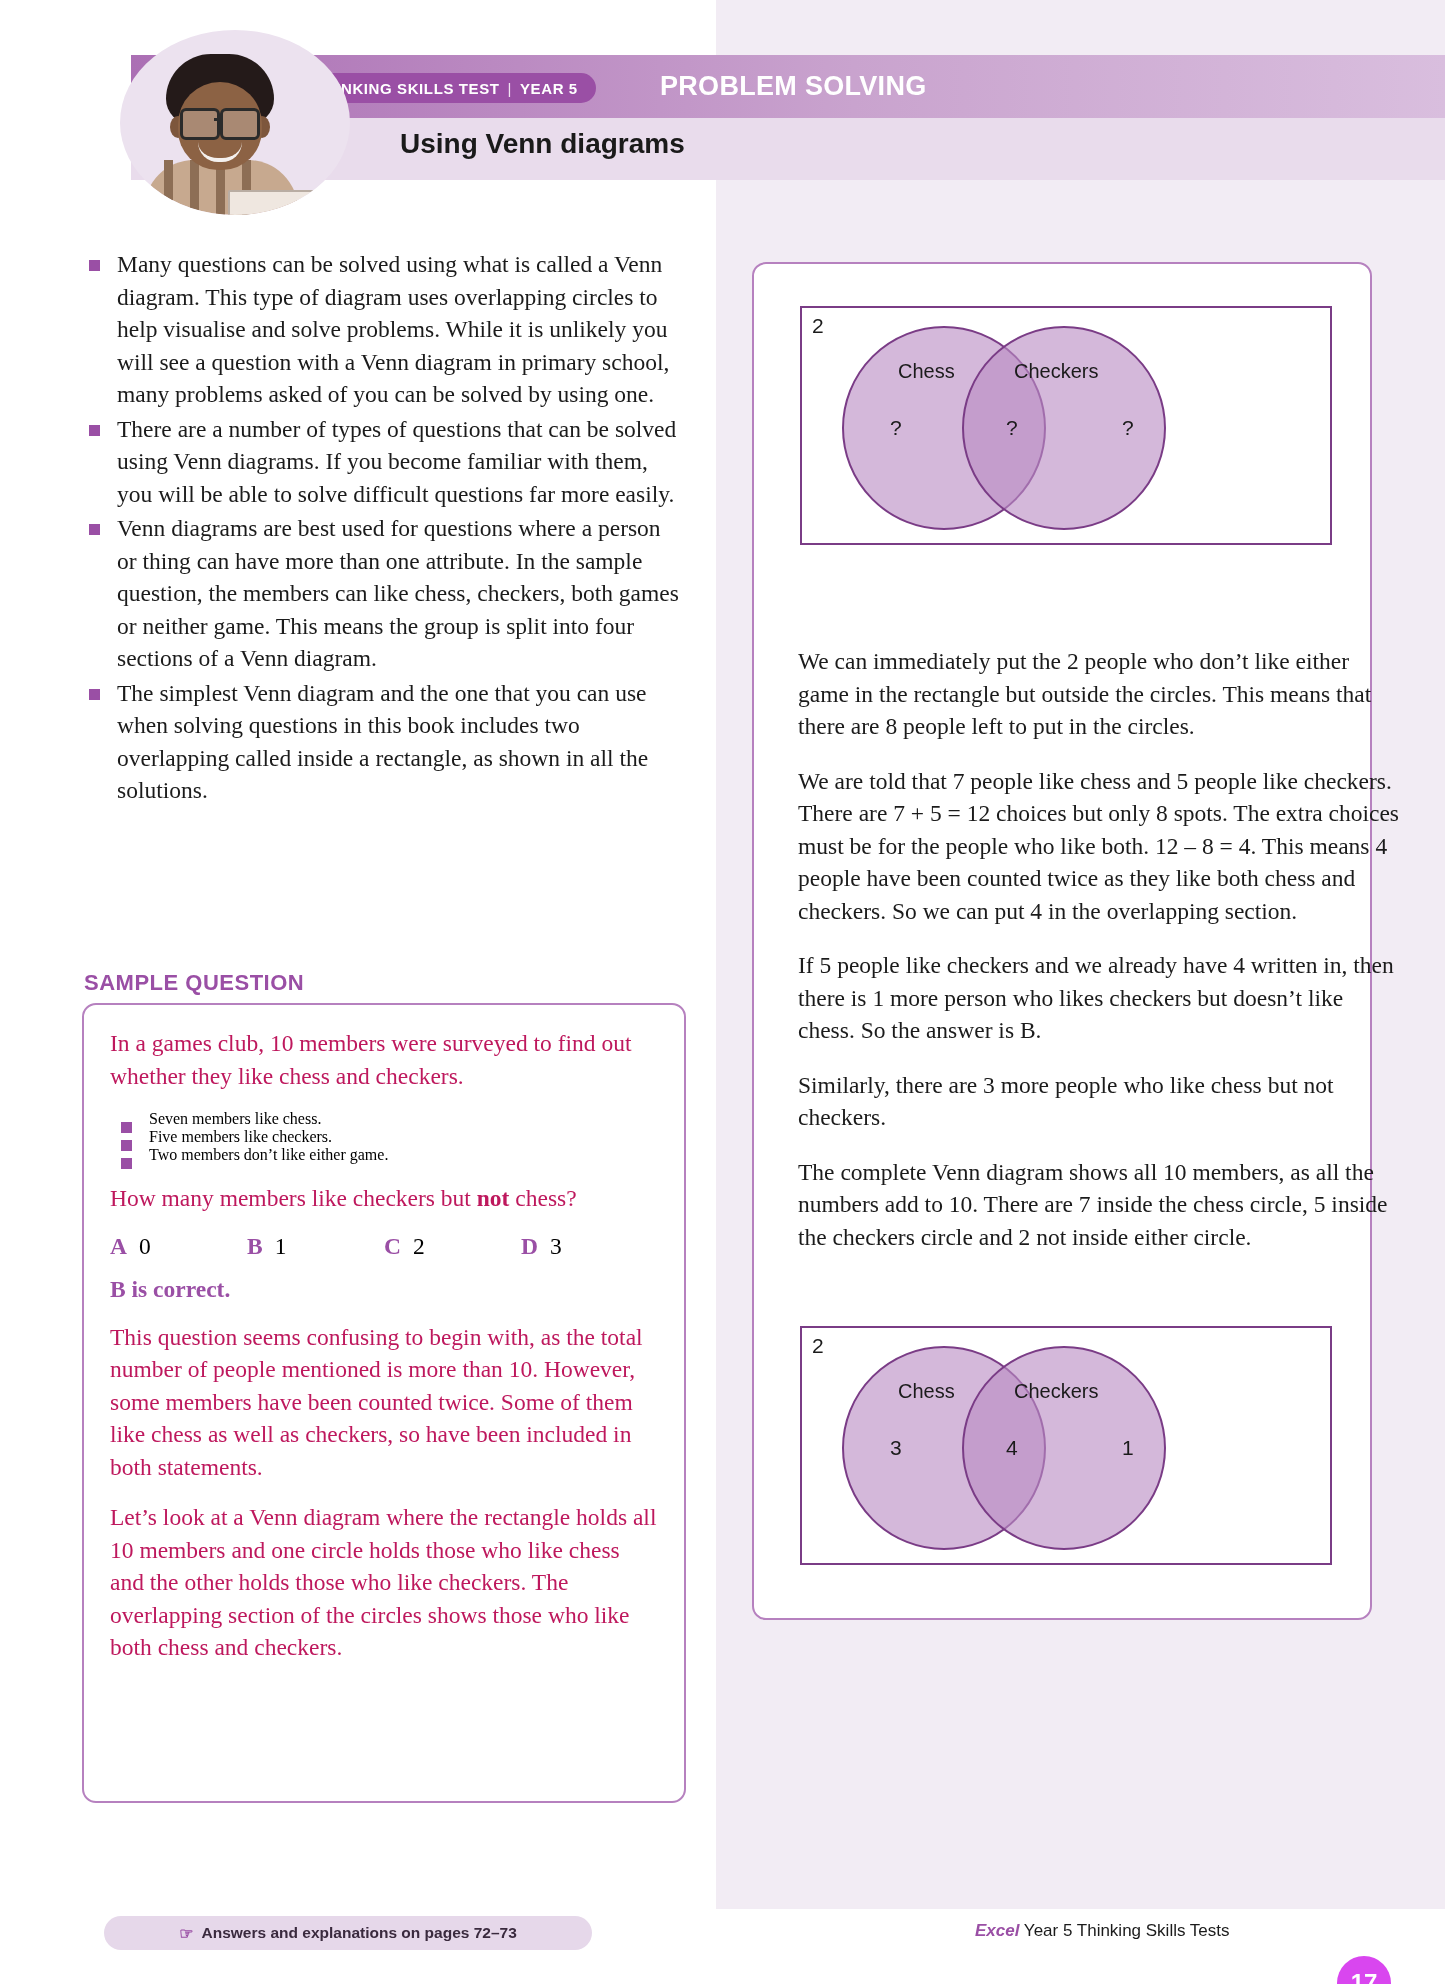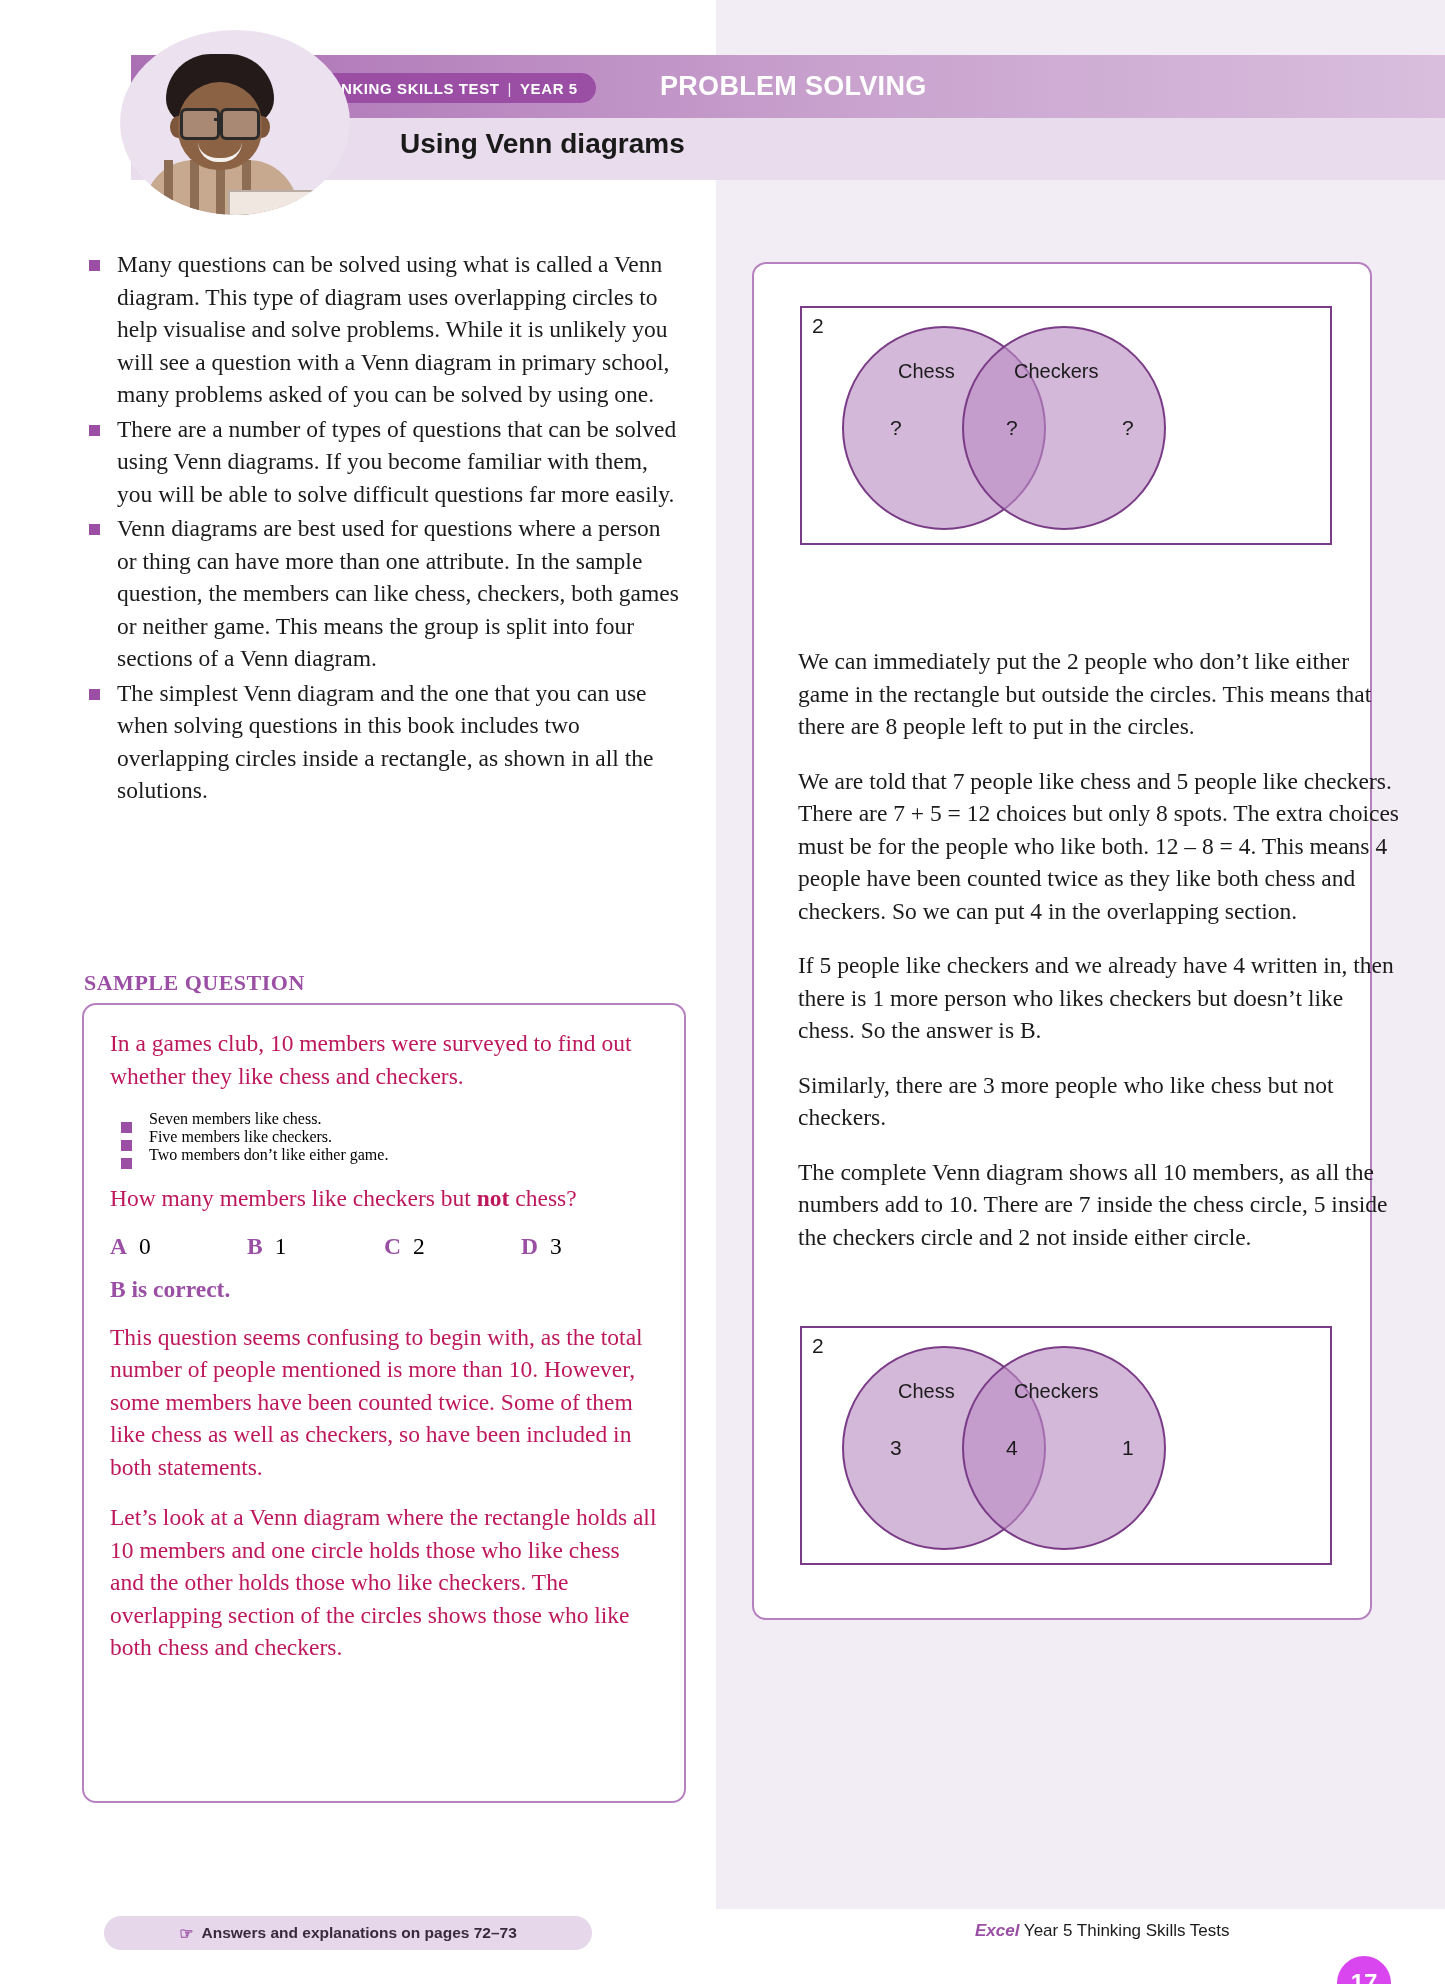--- a/index.html
+++ b/index.html
@@ -95,21 +95,21 @@
   ul.bullets li{
     position:relative;padding-left:33px;margin-bottom:2px;
   }
   ul.bullets li::before{
     content:"";position:absolute;left:5px;top:12px;
     width:11px;height:11px;background:#9a4fa5;
   }
   .section-label{
     position:absolute;left:84px;top:970px;
     color:#9a4fa5;
-    font-family:Liberation Serif, serif;
+    font-family:Liberation Sans, sans-serif;
     font-weight:bold;font-size:22px;letter-spacing:.5px;
   }
   
   .sample-box{
     position:absolute;left:82px;top:1003px;width:604px;height:800px;
     border:2.5px solid #b681bf;border-radius:14px;
     background:#ffffff;
     box-sizing:border-box;
     padding:22px 26px 0 26px;
   }
@@ -224,21 +224,21 @@
       <div class="glass-bridge"></div>
       <div class="boy-smile"></div>
     </div>
   </div>
 
   <div class="col-left">
     <ul class="bullets">
       <li>Many questions can be solved using what is called a Venn diagram. This type of diagram uses overlapping circles to help visualise and solve problems. While it is unlikely you will see a question with a Venn diagram in primary school, many problems asked of you can be solved by using one.</li>
       <li>There are a number of types of questions that can be solved using Venn diagrams. If you become familiar with them, you will be able to solve difficult questions far more easily.</li>
       <li>Venn diagrams are best used for questions where a person or thing can have more than one attribute. In the sample question, the members can like chess, checkers, both games or neither game. This means the group is split into four sections of a Venn diagram.</li>
-      <li>The simplest Venn diagram and the one that you can use when solving questions in this book includes two overlapping circles inside a rectangle, as shown in all the solutions.</li>
+      <li>The simplest Venn diagram and the one that you can use when solving questions in this book includes two overlapping called inside a rectangle, as shown in all the solutions.</li>
     </ul>
   </div>
 
   <div class="section-label">SAMPLE QUESTION</div>
 
   <div class="sample-box">
     <p>In a games club, 10 members were surveyed to find out whether they like chess and checkers.</p>
     <ul class="bullets">
       <li>Seven members like chess.</li>
       <li>Five members like checkers.</li>

